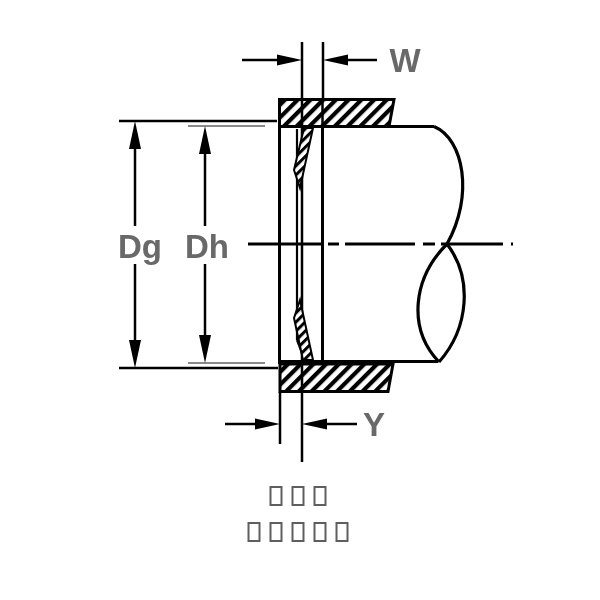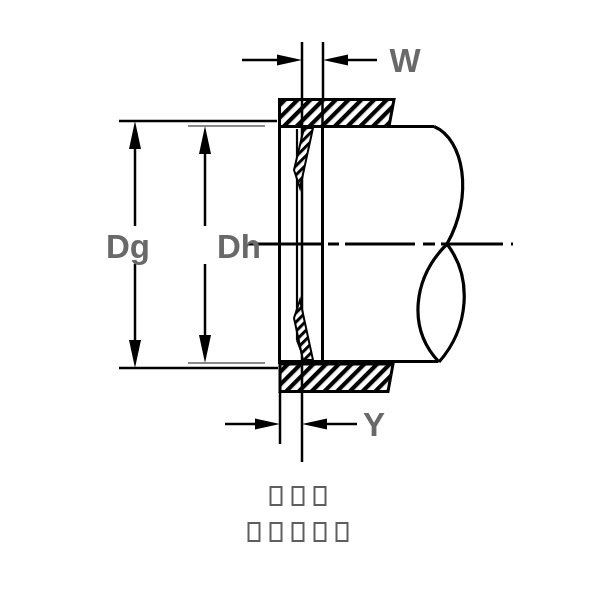--- a/index.html
+++ b/index.html
@@ -120,22 +120,22 @@
     <g stroke="#000000" fill="#000000">
       <line x1="280" y1="392" x2="280" y2="444" stroke-width="2.5"></line>
       <line x1="225" y1="424" x2="256" y2="424" stroke-width="2.5"></line>
       <polygon points="280,424 255,418.5 255,429.5" stroke="none"></polygon>
       <polygon points="302,424 327,418.5 327,429.5" stroke="none"></polygon>
       <line x1="327" y1="424" x2="357" y2="424" stroke-width="2.5"></line>
     </g>
   </svg>
 
   <div class="dim-label" style="left:405px;top:60px;">W</div>
-  <div class="dim-label" style="left:128px;top:246px;">Dg</div>
-  <div class="dim-label" style="left:207px;top:246px;margin-left:32px;">Dh</div>
+  <div class="dim-label" style="left:140px;top:246px;">Dg</div>
+  <div class="dim-label" style="left:207px;top:246px;">Dh</div>
   <div class="dim-label" style="left:374px;top:424px;">Y</div>
 
   <div class="caption">
     <div class="cap-row">
         <span class="glyph-box"></span>
         <span class="glyph-box"></span>
         <span class="glyph-box"></span>
       </div>
     <div class="cap-row">
         <span class="glyph-box"></span>

